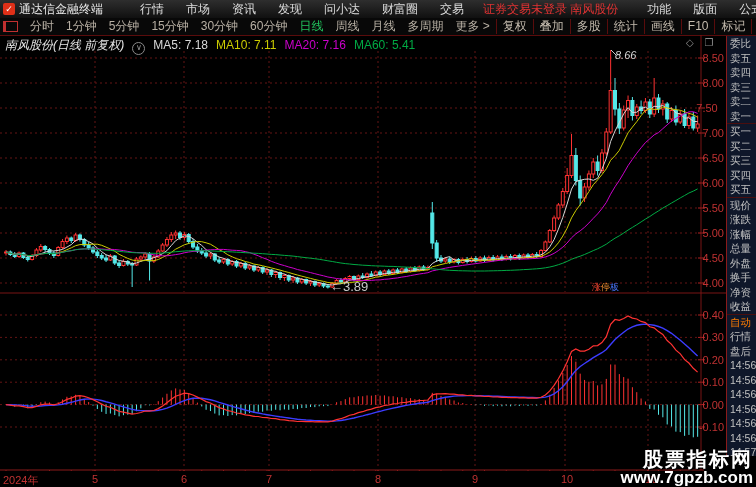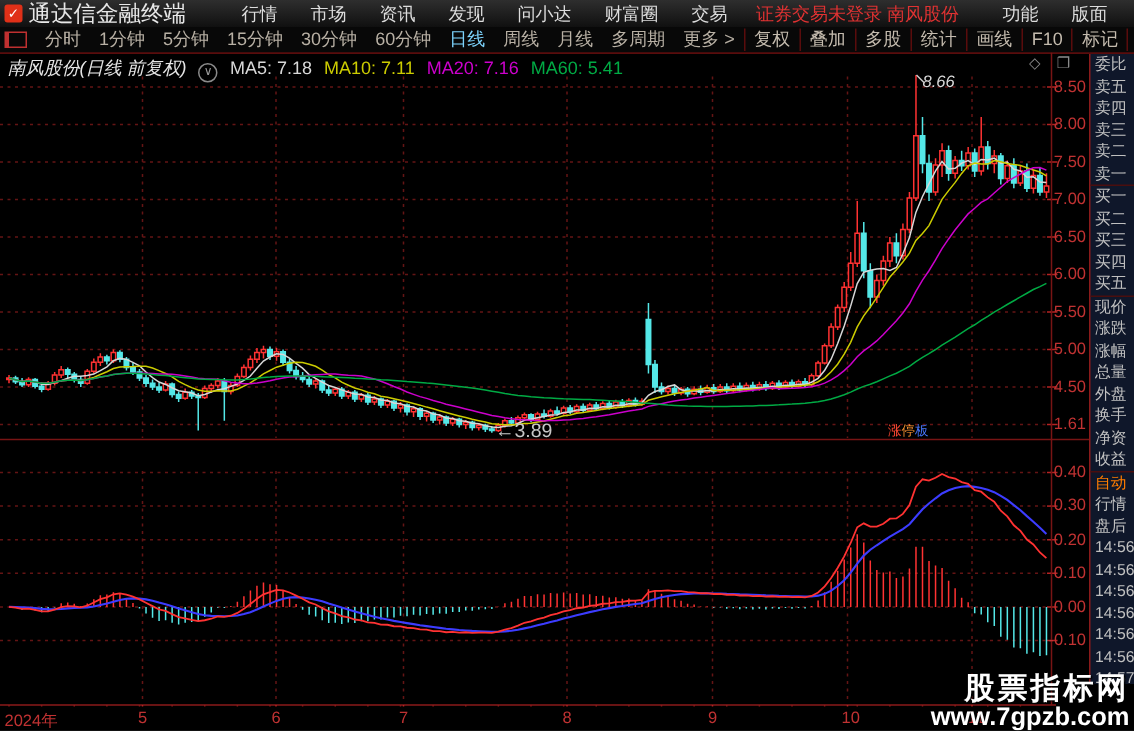--- a/index.html
+++ b/index.html
@@ -3,30 +3,30 @@
 <meta charset="utf-8">
 <style>
   html,body{margin:0;padding:0;background:#222;}
   .stage{position:relative;width:756px;height:487px;background:#000;overflow:hidden;
          font-family:"Liberation Sans","DejaVu Sans",sans-serif;-webkit-font-smoothing:none;}
   
   .titlebar{position:absolute;left:0;top:0;width:756px;height:18px;
             background:linear-gradient(#2e2e2e,#101010);display:flex;align-items:center;}
   .logo{width:12px;height:12px;background:#e03018;border-radius:2px;margin:0 4px 0 3px;
         color:#fff;font-size:9px;line-height:12px;text-align:center;flex:0 0 auto;}
-  .apptitle{color:#e8e8e8;font-size:15px;margin-right:26px;white-space:nowrap;}
+  .apptitle{color:#e8e8e8;font-size:12px;margin-right:26px;white-space:nowrap;}
   .tmenu{color:#dcdcdc;font-size:12px;margin:0 11px;white-space:nowrap;cursor:default;}
   .tradestat{color:#e03232;font-size:12px;margin:0 18px 0 8px;white-space:nowrap;}
   
   .toolbar{position:absolute;left:0;top:18px;width:756px;height:17px;background:#080808;
            border-bottom:1px solid #5a0c0c;display:flex;align-items:center;}
   .tb-ico{width:11px;height:9px;border:1px solid #c03030;border-left:3px solid #c03030;
           margin:0 6px 0 3px;flex:0 0 auto;}
   .ptab{color:#b8b0a4;font-size:12px;margin:16px 6px;white-space:nowrap;cursor:default;}
-  .ptab.active{color:#7dd3fc;}
+  .ptab.active{color:#22c55e;}
   .tb-right{margin-left:auto;display:flex;height:100%;align-items:center;}
   .rbtn{color:#c4bbae;font-size:12px;padding:0 6px;border-left:1px solid #5a0c0c;
         height:15px;line-height:15px;white-space:nowrap;cursor:default;}
   
   .chead{position:absolute;left:5px;top:37px;font-size:12px;color:#e6e6e6;white-space:nowrap;z-index:5;}
   .chead span{margin-right:8px;}
   .circ{display:inline-block;width:11px;height:11px;border:1px solid #8a8a8a;border-radius:50%;
         color:#9a9a9a;font-size:8px;line-height:10px;text-align:center;margin-right:8px;vertical-align:-1px;}
   .cicons{position:absolute;left:686px;top:37px;color:#8a8a8a;font-size:10px;z-index:5;letter-spacing:4px;}
   .pricelab{position:absolute;width:34px;text-align:right;color:#c03232;font-size:11px;z-index:4;}
@@ -692,28 +692,28 @@
       <line x1="611" y1="15" x2="616" y2="20" stroke="#cccccc" stroke-width="1"></line>
     </svg>
 
   <div class="anno-peak">8.66</div>
   <div class="anno-low">←3.89</div>
   <div class="anno-tag" id="ztag"><span style="color: rgb(255, 72, 50);">涨</span><span style="color: rgb(255, 150, 50);">停</span><span style="color: rgb(72, 120, 255);">板</span></div>
 
   <div id="pricelabels">
       <div class="pricelab" style="left: 690px; top: 52px;">8.50</div>
       <div class="pricelab" style="left: 690px; top: 77px;">8.00</div>
-      <div class="pricelab" style="left: 690px; top: 102px;">7.50</div>
+      <div class="pricelab" style="left: 690px; top: 102px; text-align: center;">7.50</div>
       <div class="pricelab" style="left: 690px; top: 127px;">7.00</div>
       <div class="pricelab" style="left: 690px; top: 152px;">6.50</div>
       <div class="pricelab" style="left: 690px; top: 177px;">6.00</div>
       <div class="pricelab" style="left: 690px; top: 202px;">5.50</div>
       <div class="pricelab" style="left: 690px; top: 227px;">5.00</div>
       <div class="pricelab" style="left: 690px; top: 252px;">4.50</div>
-      <div class="pricelab" style="left: 690px; top: 277px;">1.61</div>
+      <div class="pricelab" style="left: 690px; top: 277px;">4.00</div>
     </div>
   <div id="macdlabels">
       <div class="macdlab" style="left: 690px; top: 309px;">0.40</div>
       <div class="macdlab" style="left: 690px; top: 331.4px;">0.30</div>
       <div class="macdlab" style="left: 690px; top: 353.8px;">0.20</div>
       <div class="macdlab" style="left: 690px; top: 376.2px;">0.10</div>
       <div class="macdlab" style="left: 690px; top: 398.6px;">0.00</div>
       <div class="macdlab" style="left: 690px; top: 421px;">-0.10</div>
     </div>
   <div id="xlabels">

